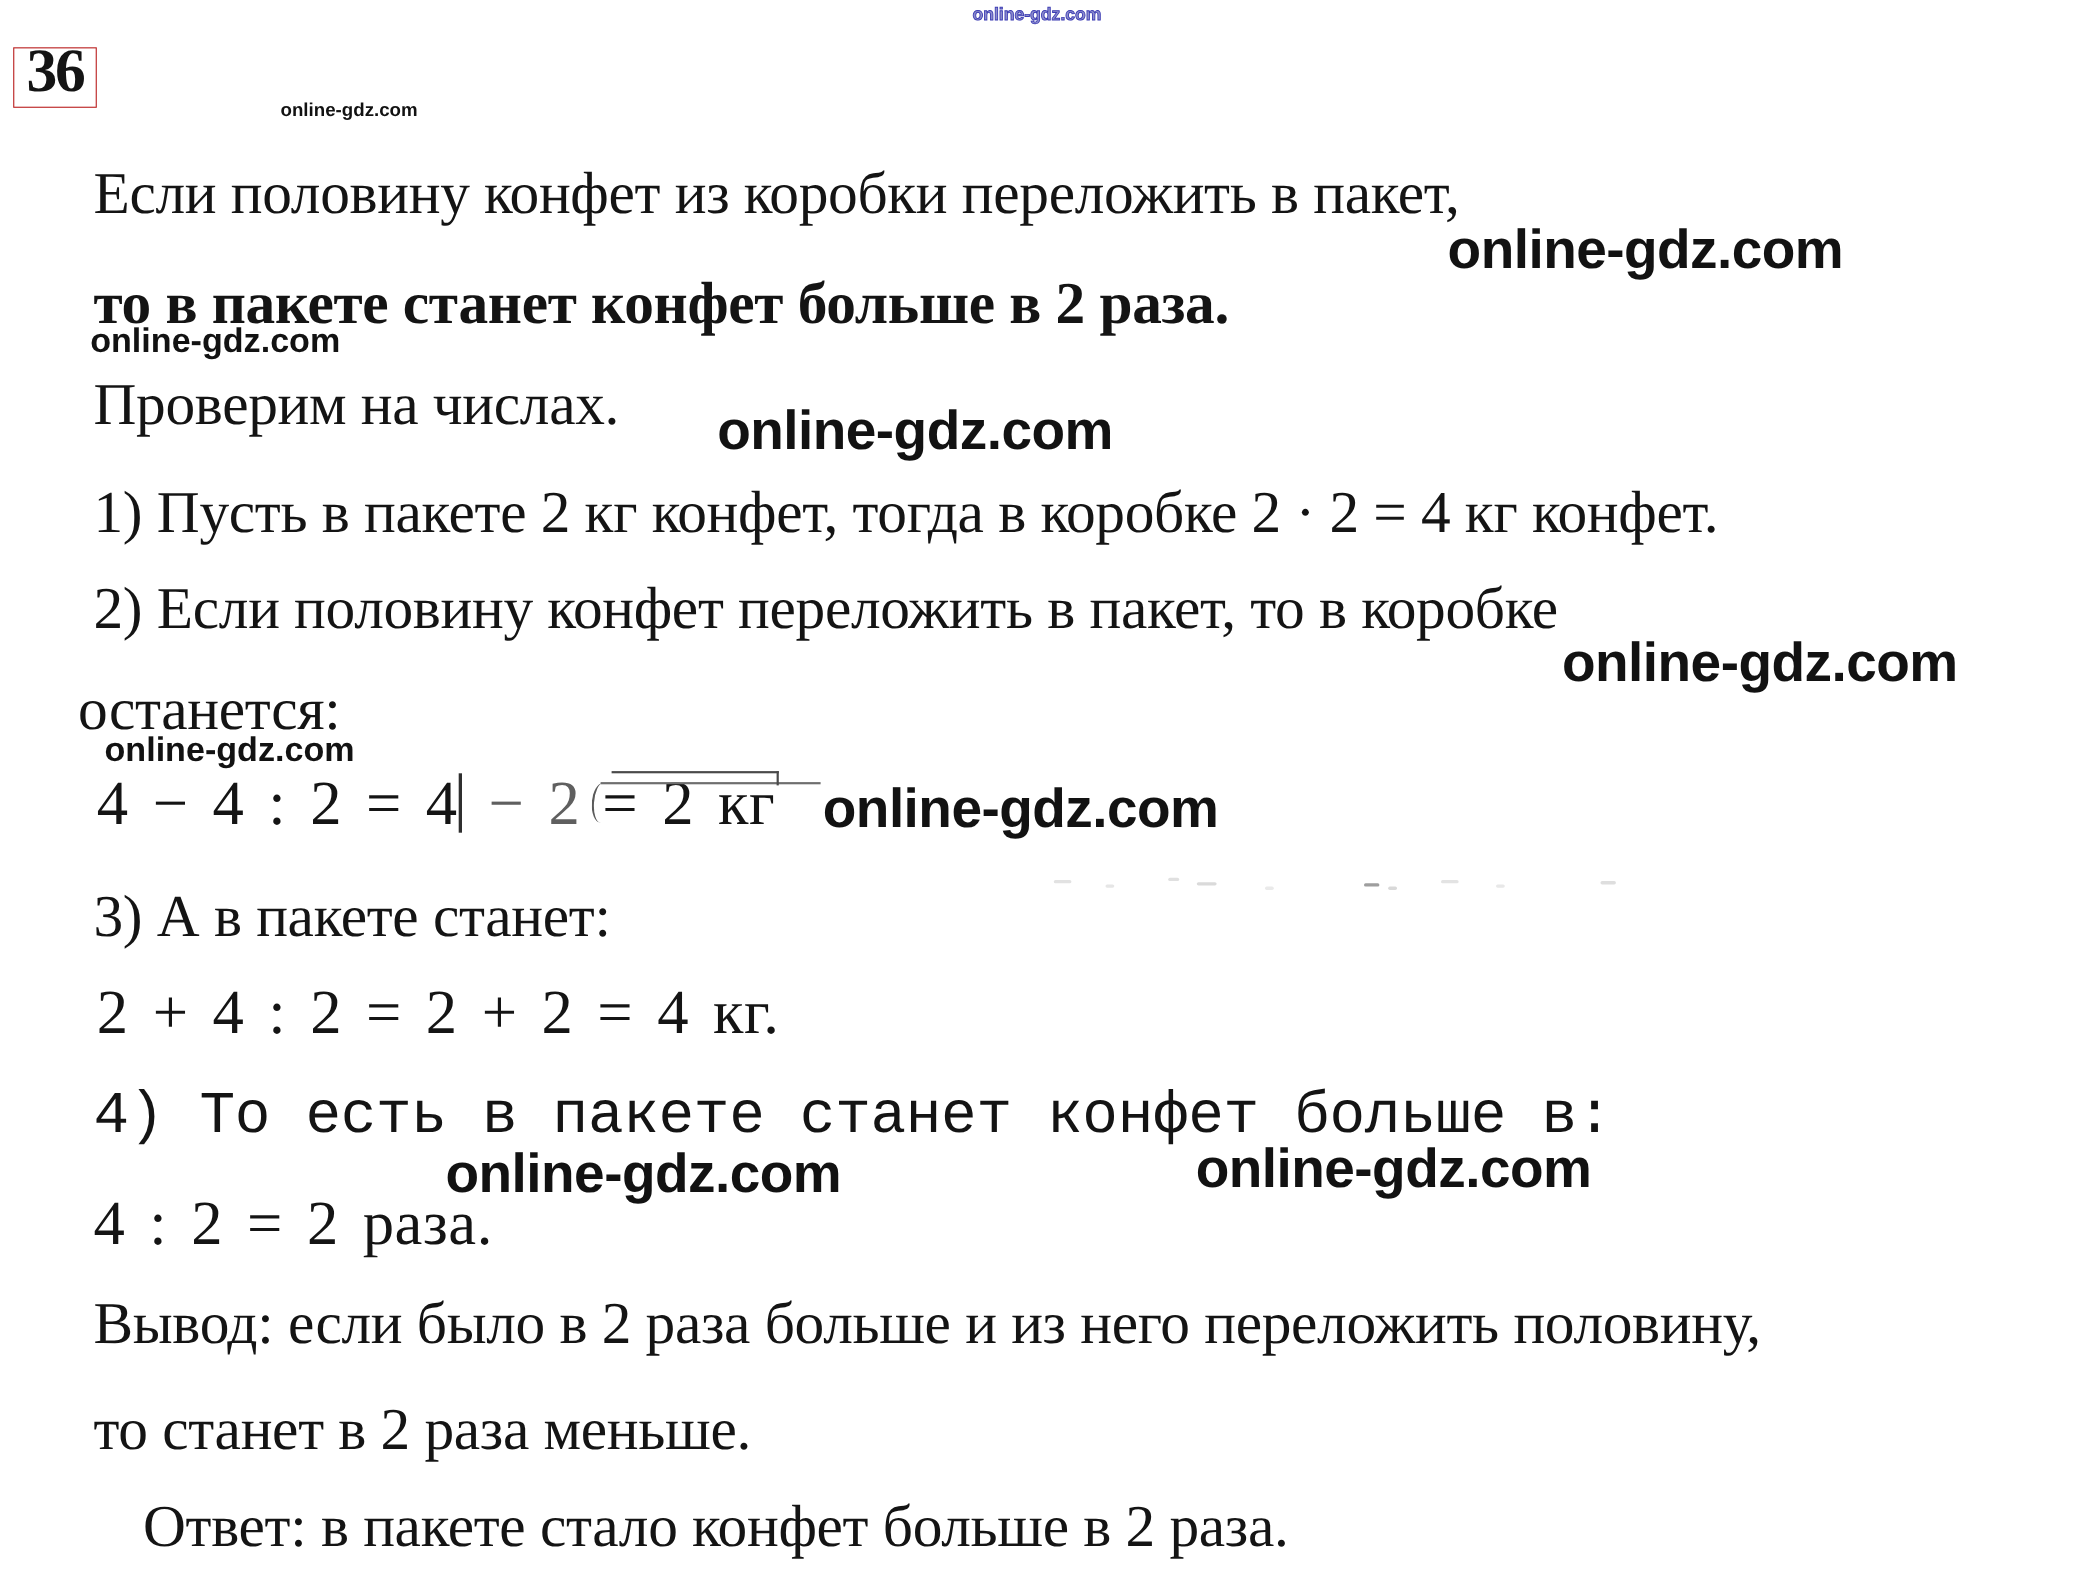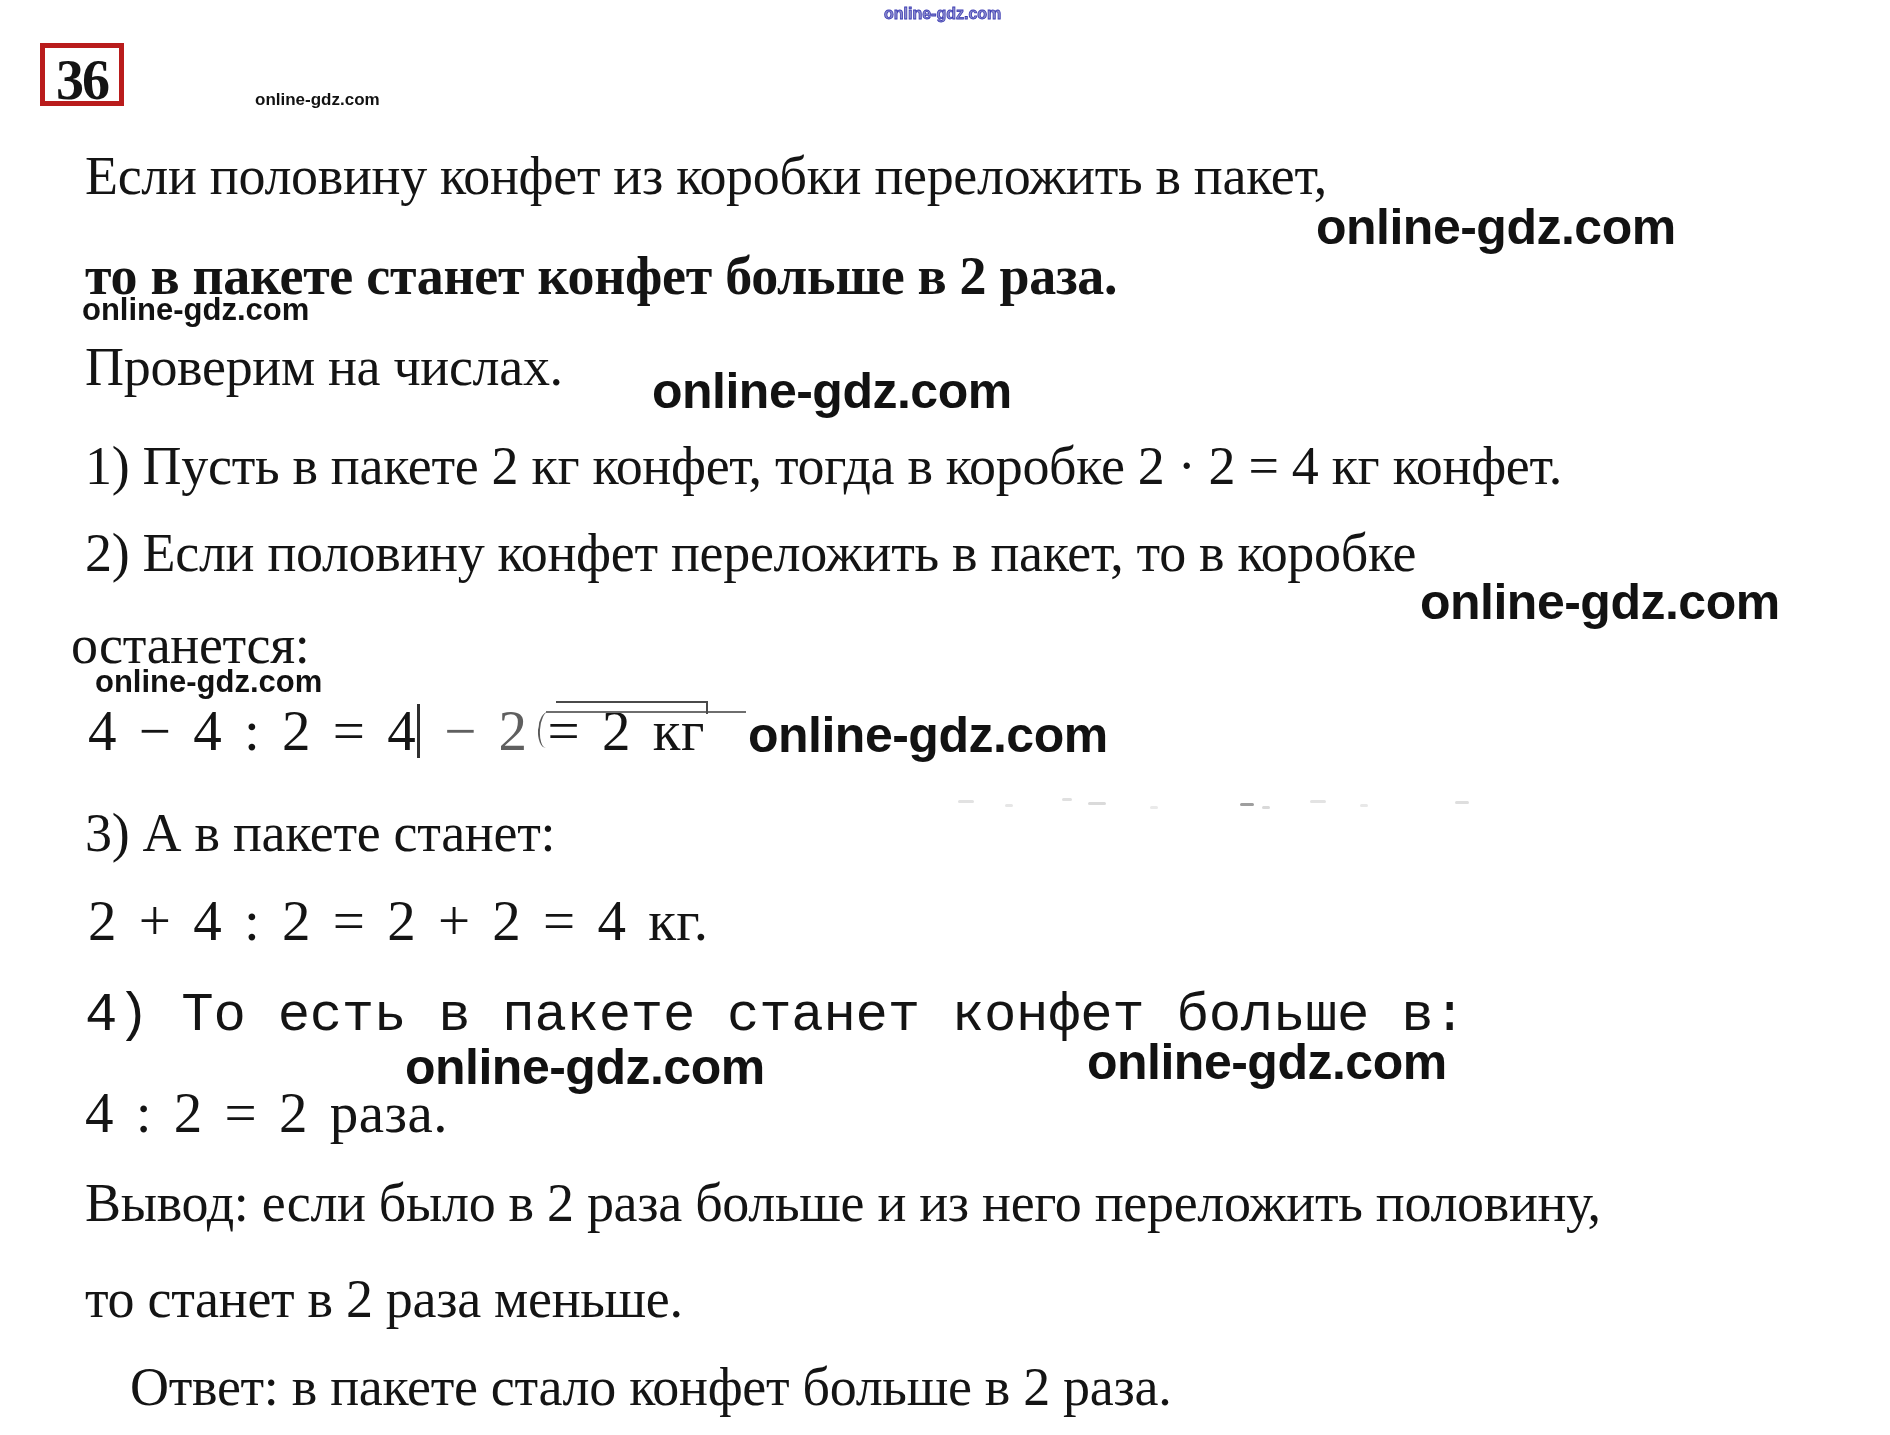--- a/index.html
+++ b/index.html
@@ -26,26 +26,25 @@
     word-spacing: 7px;
     letter-spacing: 0.5px;
   }
   .eq-gray { color: #5f5f5f; margin: 0 14px; }
 
   
   .numbox {
     position: absolute;
     left: 12px; top: 43px;
     width: 74px; height: 53px;
-    border: 5px solid #b91c1c;
-    display: flex; align-items: flex-start; justify-content: center;
+    border: 1px solid #b91c1c;
+    display: flex; align-items: flex-end; justify-content: center;
     font-weight: bold;
     font-size: 56px;
     letter-spacing: -2px;
-    margin-left: 28px;
   }
 
   
   .wm {
     position: absolute;
     font-family: "Liberation Sans", "DejaVu Sans", sans-serif;
     font-weight: bold;
     white-space: nowrap;
     color: #121212;
   }

